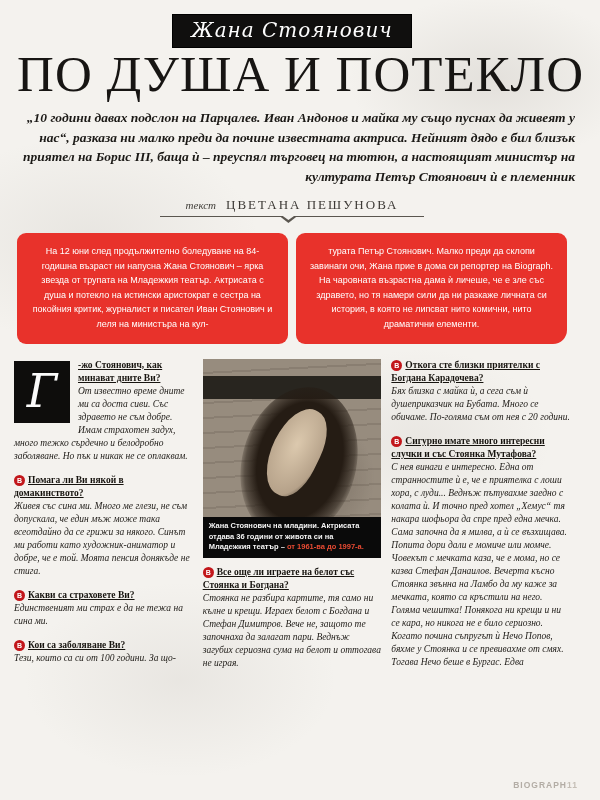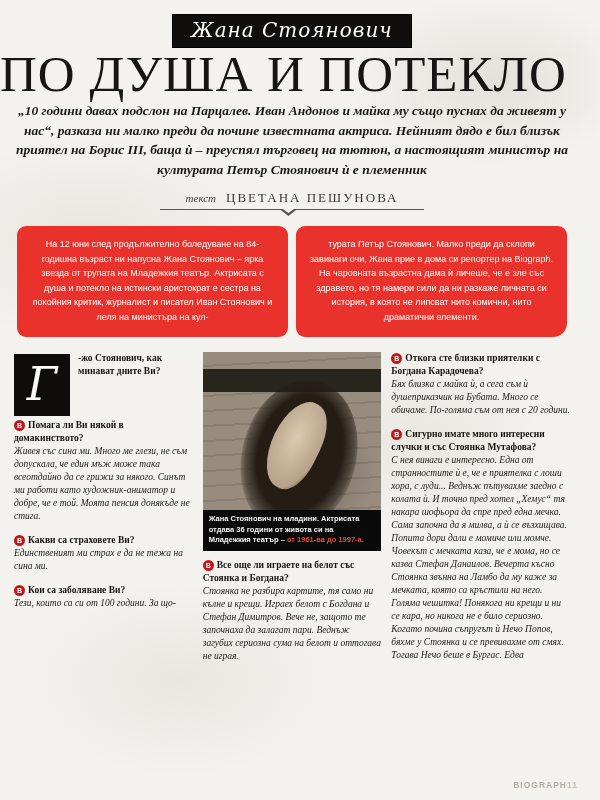--- a/index.html
+++ b/index.html
@@ -14,44 +14,44 @@
       #f4f2ee;
     font-family:"Liberation Serif", serif;color:#161412;
   }
   
   .banner{width:fit-content;margin:0 auto;background:#100f0e;color:#fdfdfd;
     padding:3px 18px 5px;border:1px solid #000;}
   .banner span{font:italic 20px/24px "DejaVu Serif", serif;letter-spacing:1px;}
   
   .headline1{margin:4px 0 0;text-align:center;font-weight:normal;
     font-family:"Liberation Serif", serif;font-size:75px;line-height:80px;letter-spacing:1px;color:#171513;}
-  .headline2{margin:0;text-align:left;font-weight:normal;
+  .headline2{margin:0;text-align:right;font-weight:normal;
     font-family:"Liberation Serif", serif;font-size:51px;line-height:52px;letter-spacing:1px;color:#171513;}
   
-  .intro{width:566px;margin:1px auto 0;text-align:center;
+  .intro{width:566px;margin:8px auto 0;text-align:right;
     font:bold italic 13.5px/19.5px "Liberation Serif", serif;color:#1b1916;}
   
   .byline{width:fit-content;margin:9px auto 0;text-align:center;position:relative;
     border-bottom:1px solid #5a564f;padding:0 26px 3px;}
   .byline .pfx{font:italic 11px "Liberation Serif", serif;color:#43403b;margin-right:10px;}
   .byline .author{font:13px "Liberation Serif", serif;letter-spacing:2px;color:#3c3935;}
   .byline .chevron{position:absolute;left:50%;bottom:-7px;transform:translateX(-70%);
     width:0;height:0;border-left:9px solid transparent;border-right:9px solid transparent;
     border-top:7px solid #5a564f;}
   .byline .chevron:after{content:"";position:absolute;left:-7px;top:-8px;width:0;height:0;
     border-left:7px solid transparent;border-right:7px solid transparent;border-top:5px solid #f4f2ee;}
   
   .leadboxes{display:flex;gap:8px;margin:16px 17px 0;}
   .leadbox{flex:1;background:#e8322b;border-radius:9px;padding:11px 13px 12px;
     color:#fff;font:9px/14.6px "Liberation Sans", sans-serif;text-align:center;}
   .leadbox.right{border-bottom-right-radius:14px;}
   
   .cols{display:flex;gap:10px;margin:15px 14px 0;}
   .col{flex:1;min-width:0;font:italic 9.5px/13px "Liberation Serif", serif;color:#23201c;}
-  .question{font:bold 9.5px/13px "Liberation Serif", serif;font-style:normal;color:#17140f;margin:0;}
+  .question{font:bold 9.5px/13px "Liberation Serif", serif;font-style:normal;color:#17140f;margin:0;text-decoration:underline;}
   .answer{margin:0 0 11px;}
   .qmark{display:inline-block;width:11px;height:11px;border-radius:50%;background:#c2171b;
     color:#fff;font:bold 7px/11px "Liberation Sans", sans-serif;text-align:center;
     margin-right:3px;vertical-align:0px;}
   .dropcap{float:left;width:56px;height:62px;background:#0e0d0c;margin:2px 8px 3px 0;
     text-align:center;color:#fbfbfb;font:italic 46px/60px "DejaVu Serif", serif;}
   
   .photo{position:relative;height:199px;overflow:hidden;margin-bottom:8px;background:
     radial-gradient(ellipse 90px 90px at 60% 60%, rgba(40,30,22,.30), transparent 72%),
     repeating-linear-gradient(177deg, #978c7e 0 13px, #897e71 13px 15px),
@@ -95,20 +95,21 @@
     <div class="leadbox">На 12 юни след продължително боледуване на 84-годишна възраст ни напусна Жана Стоянович – ярка звезда от трупата на Младежкия театър. Актрисата с душа и потекло на истински аристократ е сестра на покойния критик, журналист и писател Иван Стоянович и леля на министъра на кул-</div>
     <div class="leadbox right">турата Петър Стоянович. Малко преди да склопи завинаги очи, Жана прие в дома си репортер на Biograph. На чаровната възрастна дама ѝ личеше, че е зле със здравето, но тя намери сили да ни разкаже личната си история, в която не липсват нито комични, нито драматични елементи.</div>
   </div>
 
   <div class="cols">
 
     <div class="col">
       <div class="clearfix">
         <div class="dropcap">Г</div>
         <p class="question">-жо Стоянович, как минават дните Ви?</p>
+        <p class="answer">От известно време дните ми са доста сиви. Със здравето не съм добре. Имам страхотен задух, много тежко сърдечно и белодробно заболяване. Но пък и никак не се оплаквам.</p>
       </div>
       <div>
         <p class="question"><span class="qmark">В</span><span>Помага ли Ви някой в домакинството?</span></p>
         <p class="answer">Живея със сина ми. Много ме глези, не съм допускала, че един мъж може така всеотдайно да се грижи за някого. Синът ми работи като художник-аниматор и добре, че е той. Моята пенсия донякъде не стига.</p>
       </div>
       <div>
         <p class="question"><span class="qmark">В</span><span>Какви са страховете Ви?</span></p>
         <p class="answer">Единственият ми страх е да не тежа на сина ми.</p>
       </div>
       <div>

